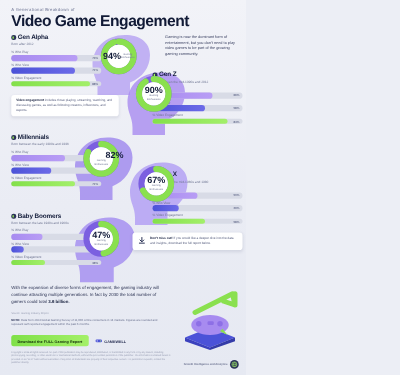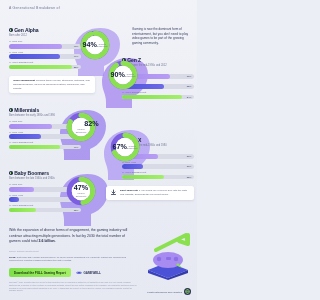--- a/index.html
+++ b/index.html
@@ -79,20 +79,21 @@
   .fcircle{width:7px;height:7px;border-radius:50%;background:#2b3356;
     display:flex;align-items:center;justify-content:center;}
 </style>
 </head>
 <body>
 
 <div class="page">
 
   <div class="header">
     <div class="kicker">A Generational Breakdown of</div>
+    <div class="title">Video Game Engagement</div>
   </div>
 
   <div class="intro">Gaming is now the dominant form of entertainment, but you don't need to play video games to be part of the growing gaming community.</div>
 
   <svg style="position:absolute;left:70px;top:26px;width:52px;height:50px;" viewBox="0 0 52 50">
     <path d="M30 2 C14 2 4 13 4 26 C4 34 8 38 8 44 L8 50 L34 50 L34 40 C44 36 50 28 50 18 C50 8 42 2 30 2 Z" fill="#b9a6f2" opacity=".85"></path>
   </svg>
   <svg style="position:absolute;left:98px;top:56px;width:52px;height:52px;" viewBox="0 0 52 52">
     <path d="M30 2 C14 2 4 13 4 26 C4 34 8 38 8 46 L8 52 L34 52 L34 41 C44 37 50 28 50 18 C50 8 42 2 30 2 Z" fill="#a78bf0" opacity=".8"></path>
   </svg>
@@ -271,21 +272,21 @@
           <div style="font-size: 2.1px; color: rgb(118, 125, 153); line-height: 1.3; text-align: center; margin-top: 0.6px; white-space: pre-line;">Gaming
 Enthusiasts</div>
         </div>
       </div>
       <div style="position: absolute; left: 108px; top: 60px; width: 30px; height: 30px;">
         <svg viewBox="0 0 30 30" width="30" height="30" style="position:absolute;left:0;top:0;">
           <circle cx="15" cy="15" r="11.8" fill="#ffffff" stroke="#7b5fe0" stroke-width="5"></circle>
           <circle cx="15" cy="15" r="11.8" fill="none" stroke="#8ae04f" stroke-width="5" stroke-dasharray="66.7274279622472 74.14158662471912" transform="rotate(-90 15 15)" stroke-linecap="round"></circle>
           <circle cx="15" cy="15" r="9.200000000000001" fill="#ffffff"></circle>
         </svg>
-        <div style="position: absolute; left: 0px; top: 0px; width: 30px; height: 30px; display: flex; flex-direction: row; align-items: center; justify-content: center;">
+        <div style="position: absolute; left: 0px; top: 0px; width: 30px; height: 30px; display: flex; flex-direction: column; align-items: center; justify-content: center;">
           <div class="pct" style="font-size: 7.2px; font-weight: bold; color: rgb(18, 27, 57); line-height: 1;">90%</div>
           <div style="font-size: 2.1px; color: rgb(118, 125, 153); line-height: 1.3; text-align: center; margin-top: 0.6px; white-space: pre-line;">Gaming
 Enthusiasts</div>
         </div>
       </div>
       <div style="position: absolute; left: 66px; top: 112px; width: 30px; height: 30px;">
         <svg viewBox="0 0 30 30" width="30" height="30" style="position:absolute;left:0;top:0;">
           <circle cx="15" cy="15" r="11.8" fill="#ffffff" stroke="#7b5fe0" stroke-width="5"></circle>
           <circle cx="15" cy="15" r="11.8" fill="none" stroke="#8ae04f" stroke-width="5" stroke-dasharray="60.79610103226968 74.14158662471912" transform="rotate(-90 15 15)" stroke-linecap="round"></circle>
           <circle cx="15" cy="15" r="9.200000000000001" fill="#ffffff"></circle>
@@ -295,21 +296,21 @@
           <div style="font-size: 2.1px; color: rgb(118, 125, 153); line-height: 1.3; text-align: center; margin-top: 0.6px; white-space: pre-line;">Gaming
 Enthusiasts</div>
         </div>
       </div>
       <div style="position: absolute; left: 110px; top: 132px; width: 30px; height: 30px;">
         <svg viewBox="0 0 30 30" width="30" height="30" style="position:absolute;left:0;top:0;">
           <circle cx="15" cy="15" r="11.8" fill="#ffffff" stroke="#7b5fe0" stroke-width="5"></circle>
           <circle cx="15" cy="15" r="11.8" fill="none" stroke="#8ae04f" stroke-width="5" stroke-dasharray="49.67486303856182 74.14158662471912" transform="rotate(-90 15 15)" stroke-linecap="round"></circle>
           <circle cx="15" cy="15" r="9.200000000000001" fill="#ffffff"></circle>
         </svg>
-        <div style="position: absolute; left: 0px; top: 0px; width: 30px; height: 30px; display: flex; align-items: center; justify-content: center;">
+        <div style="position: absolute; left: 0px; top: 0px; width: 30px; height: 30px; display: flex; flex-direction: column; align-items: center; justify-content: center;">
           <div class="pct" style="font-size: 7.2px; font-weight: bold; color: rgb(18, 27, 57); line-height: 1;">67%</div>
           <div style="font-size: 2.1px; color: rgb(118, 125, 153); line-height: 1.3; text-align: center; margin-top: 0.6px; white-space: pre-line;">Gaming
 Enthusiasts</div>
         </div>
       </div>
       <div style="position: absolute; left: 66px; top: 176px; width: 30px; height: 30px;">
         <svg viewBox="0 0 30 30" width="30" height="30" style="position:absolute;left:0;top:0;">
           <circle cx="15" cy="15" r="11.8" fill="#ffffff" stroke="#7b5fe0" stroke-width="5"></circle>
           <circle cx="15" cy="15" r="11.8" fill="none" stroke="#8ae04f" stroke-width="5" stroke-dasharray="34.846545713617985 74.14158662471912" transform="rotate(-90 15 15)" stroke-linecap="round"></circle>
           <circle cx="15" cy="15" r="9.200000000000001" fill="#ffffff"></circle>

